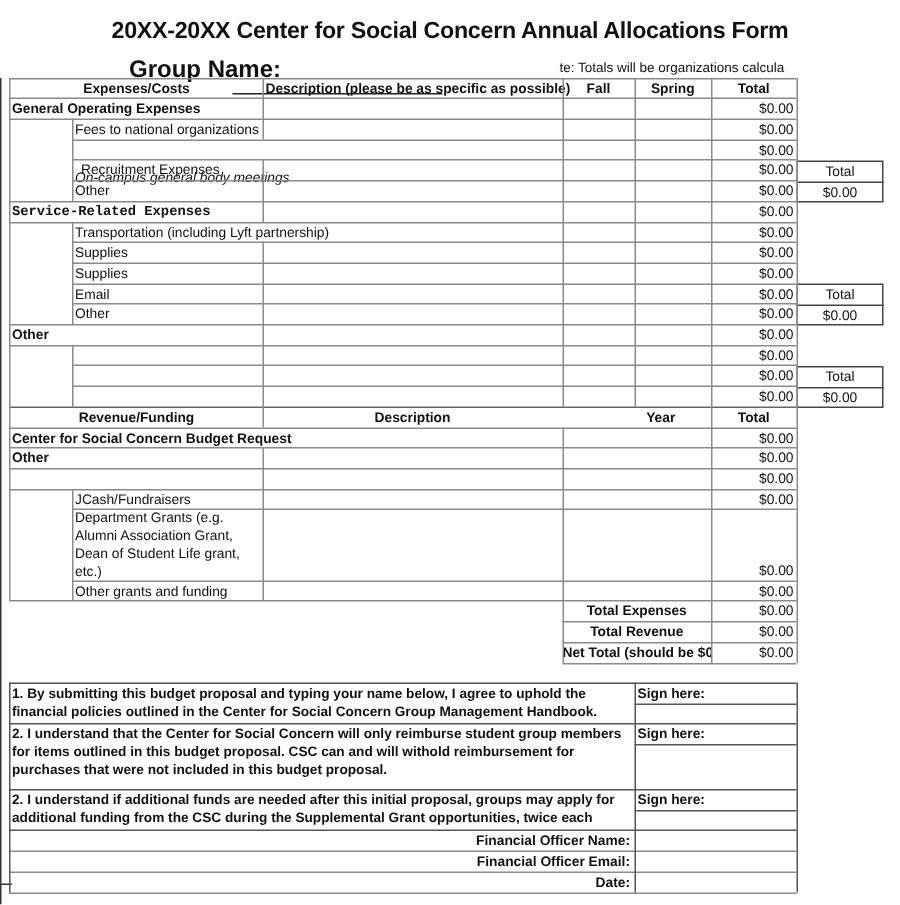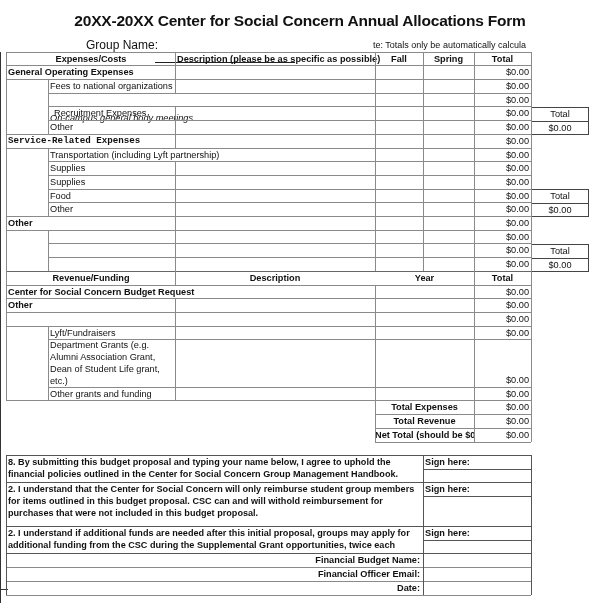--- a/index.html
+++ b/index.html
@@ -1,20 +1,20 @@
 <!DOCTYPE html>
 <html><head>
 <meta charset="utf-8">
 <style>
   html, body { margin:0; padding:0; background:#ffffff; }
   body { width:600px; height:603px; position:relative; overflow:hidden;
          font-family:"Liberation Sans", sans-serif; color:#111; }
   .abs { position:absolute; }
   .title { left:0; top:12px; width:600px; text-align:center; font-size:15.5px; font-weight:bold; letter-spacing:-0.2px; }
-  .group { left:86px; top:38px; font-size:12px; font-weight:normal; }
+  .group { left:86px; top:38px; font-size:16px; font-weight:bold; }
   .group-line { left:155px; top:50px; width:140px; border-bottom:1px solid #222; }
   .note { left:373px; top:40px; width:158px; font-size:9px; overflow:hidden; white-space:nowrap; }
   .leftbar { left:0; top:52px; width:0; height:551px; border-left:1.5px solid #333; }
   .leftbar2 { left:0; top:589px; width:8px; border-top:1px solid #333; }
 
   .cell { position:absolute; box-sizing:border-box; font-size:9.2px; line-height:12px; white-space:nowrap; overflow:visible; padding:0 2px; }
   .hl { position:absolute; height:0; border-top:1px solid #8a8a8a; }
   .vl { position:absolute; width:0; border-left:1px solid #8a8a8a; }
   .b { font-weight:bold; }
   .c { text-align:center; }
@@ -22,21 +22,21 @@
   .box { position:absolute; box-sizing:border-box; border:1px solid #555; }
   .dark { border-color:#444; }
   .wrap { white-space:normal; }
 </style>
 </head>
 <body>
 
 <div class="abs title">20XX-20XX Center for Social Concern Annual Allocations Form</div>
 <div class="abs group">Group Name:</div>
 <div class="abs group-line" style="height:12px;"></div>
-<div class="abs note">te: Totals only be automatically calcula</div>
+<div class="abs note">te: Totals will be organizations calcula</div>
 <div class="abs leftbar"></div>
 <div class="abs leftbar2"></div>
 
 <div id="expenses">
 
   <div class="cell b c" style="left:6px;top:53px;width:170px;">Expenses/Costs</div>
   <div class="cell b c" style="left:175px;top:53px;width:200px;">Description (please be as specific as possible)</div>
   <div class="cell b c" style="left:375px;top:53px;width:48px;">Fall</div>
   <div class="cell b c" style="left:423px;top:53px;width:51px;">Spring</div>
   <div class="cell b c" style="left:474px;top:53px;width:57px;">Total</div>
@@ -59,21 +59,21 @@
   <div class="cell c" style="left:531px;top:122px;width:58px;">$0.00</div>
 
   <div class="cell b" style="left:6px;top:135px;font-family:Liberation Mono, monospace;">Service-Related Expenses</div>
   <div class="cell r" style="left:474px;top:135px;width:57px;">$0.00</div>
   <div class="cell" style="left:48px;top:149px;">Transportation (including Lyft partnership)</div>
   <div class="cell r" style="left:474px;top:149px;width:57px;">$0.00</div>
   <div class="cell" style="left:48px;top:162px;">Supplies</div>
   <div class="cell r" style="left:474px;top:162px;width:57px;">$0.00</div>
   <div class="cell" style="left:48px;top:176px;">Supplies</div>
   <div class="cell r" style="left:474px;top:176px;width:57px;">$0.00</div>
-  <div class="cell" style="left:48px;top:190px;">Food</div>
+  <div class="cell" style="left:48px;top:190px;">Email</div>
   <div class="cell r" style="left:474px;top:190px;width:57px;">$0.00</div>
   <div class="cell" style="left:48px;top:203px;">Other</div>
   <div class="cell r" style="left:474px;top:203px;width:57px;">$0.00</div>
 
   <div class="box dark" style="left:531px;top:189px;width:58px;height:28px;"></div>
   <div class="hl" style="left:531px;top:203px;width:58px;border-color:#444;"></div>
   <div class="cell c" style="left:531px;top:190px;width:58px;">Total</div>
   <div class="cell c" style="left:531px;top:204px;width:58px;">$0.00</div>
 
   <div class="cell b" style="left:6px;top:217px;">Other</div>
@@ -114,29 +114,29 @@
   <div class="vl" style="left:175px;top:161px;height:110px;"></div>
   <div class="vl" style="left:375px;top:52px;height:219px;"></div>
   <div class="vl" style="left:423px;top:52px;height:219px;"></div>
   <div class="vl" style="left:474px;top:52px;height:219px;"></div>
   <div class="vl" style="left:531px;top:52px;height:219px;"></div>
 </div>
 
 <div id="revenue">
   <div class="cell b c" style="left:6px;top:272px;width:170px;">Revenue/Funding</div>
   <div class="cell b c" style="left:175px;top:272px;width:200px;">Description</div>
-  <div class="cell b c" style="left:375px;top:272px;width:99px;">Year</div>
+  <div class="cell b c" style="left:391px;top:272px;width:99px;">Year</div>
   <div class="cell b c" style="left:474px;top:272px;width:57px;">Total</div>
 
   <div class="cell b" style="left:6px;top:286px;">Center for Social Concern Budget Request</div>
   <div class="cell r" style="left:474px;top:286px;width:57px;">$0.00</div>
   <div class="cell b" style="left:6px;top:299px;">Other</div>
   <div class="cell r" style="left:474px;top:299px;width:57px;">$0.00</div>
   <div class="cell r" style="left:474px;top:313px;width:57px;">$0.00</div>
-  <div class="cell" style="left:48px;top:327px;">Lyft/Fundraisers</div>
+  <div class="cell" style="left:48px;top:327px;">JCash/Fundraisers</div>
   <div class="cell r" style="left:474px;top:327px;width:57px;">$0.00</div>
   <div class="cell wrap" style="left:48px;top:339px;width:126px;line-height:12px;">Department Grants (e.g. Alumni Association Grant, Dean of Student Life grant, etc.)</div>
   <div class="cell r" style="left:474px;top:374px;width:57px;">$0.00</div>
   <div class="cell" style="left:48px;top:388px;">Other grants and funding</div>
   <div class="cell r" style="left:474px;top:388px;width:57px;">$0.00</div>
 
   <div class="cell b c" style="left:375px;top:401px;width:99px;">Total Expenses</div>
   <div class="cell r" style="left:474px;top:401px;width:57px;">$0.00</div>
   <div class="cell b c" style="left:375px;top:415px;width:99px;">Total Revenue</div>
   <div class="cell r" style="left:474px;top:415px;width:57px;">$0.00</div>
@@ -157,33 +157,33 @@
   <div class="vl" style="left:6px;top:271px;height:129px;"></div>
   <div class="vl" style="left:48px;top:326px;height:74px;"></div>
   <div class="vl" style="left:175px;top:271px;height:14px;"></div>
   <div class="vl" style="left:175px;top:298px;height:102px;"></div>
   <div class="vl" style="left:375px;top:285px;height:157px;"></div>
   <div class="vl" style="left:474px;top:271px;height:171px;"></div>
   <div class="vl" style="left:531px;top:271px;height:171px;"></div>
 </div>
 
 <div id="agreements">
-  <div class="cell b wrap" style="left:6px;top:456px;width:418px;font-size:9.1px;line-height:12px;">8. By submitting this budget proposal and typing your name below, I agree to uphold the financial policies outlined in the Center for Social Concern Group Management Handbook.</div>
+  <div class="cell b wrap" style="left:6px;top:456px;width:418px;font-size:9.1px;line-height:12px;">1. By submitting this budget proposal and typing your name below, I agree to uphold the financial policies outlined in the Center for Social Concern Group Management Handbook.</div>
   <div class="cell b" style="left:423px;top:456px;">Sign here:</div>
   <div class="abs" style="left:424px;top:470px;width:106px;height:12px;"></div>
 
   <div class="cell b wrap" style="left:6px;top:483px;width:418px;font-size:9.1px;line-height:12px;">2. I understand that the Center for Social Concern will only reimburse student group members for items outlined in this budget proposal. CSC can and will withold reimbursement for purchases that were not included in this budget proposal.</div>
   <div class="cell b" style="left:423px;top:483px;">Sign here:</div>
   <div class="abs" style="left:424px;top:497px;width:106px;height:28px;"></div>
 
   <div class="cell b wrap" style="left:6px;top:527px;width:418px;height:24px;overflow:hidden;font-size:9.1px;line-height:12px;">2. I understand if additional funds are needed after this initial proposal, groups may apply for additional funding from the CSC during the Supplemental Grant opportunities, twice each</div>
   <div class="cell b" style="left:423px;top:527px;">Sign here:</div>
   <div class="abs" style="left:424px;top:541px;width:106px;height:12px;"></div>
 
-  <div class="cell b r" style="left:200px;top:554px;width:222px;">Financial  Budget Name:</div>
+  <div class="cell b r" style="left:200px;top:554px;width:222px;">Financial  Officer Name:</div>
   <div class="abs" style="left:424px;top:555px;width:106px;height:12px;"></div>
   <div class="cell b r" style="left:200px;top:568px;width:222px;">Financial  Officer Email:</div>
   <div class="abs" style="left:424px;top:569px;width:106px;height:12px;"></div>
   <div class="cell b r" style="left:200px;top:582px;width:222px;">Date:</div>
   <div class="abs" style="left:424px;top:583px;width:106px;height:12px;"></div>
 
   <div class="hl" style="left:6px;top:455px;width:525px;border-color:#555;"></div>
   <div class="hl" style="left:423px;top:469px;width:108px;border-color:#555;"></div>
   <div class="hl" style="left:6px;top:482px;width:525px;border-color:#555;"></div>
   <div class="hl" style="left:423px;top:496px;width:108px;border-color:#555;"></div>

